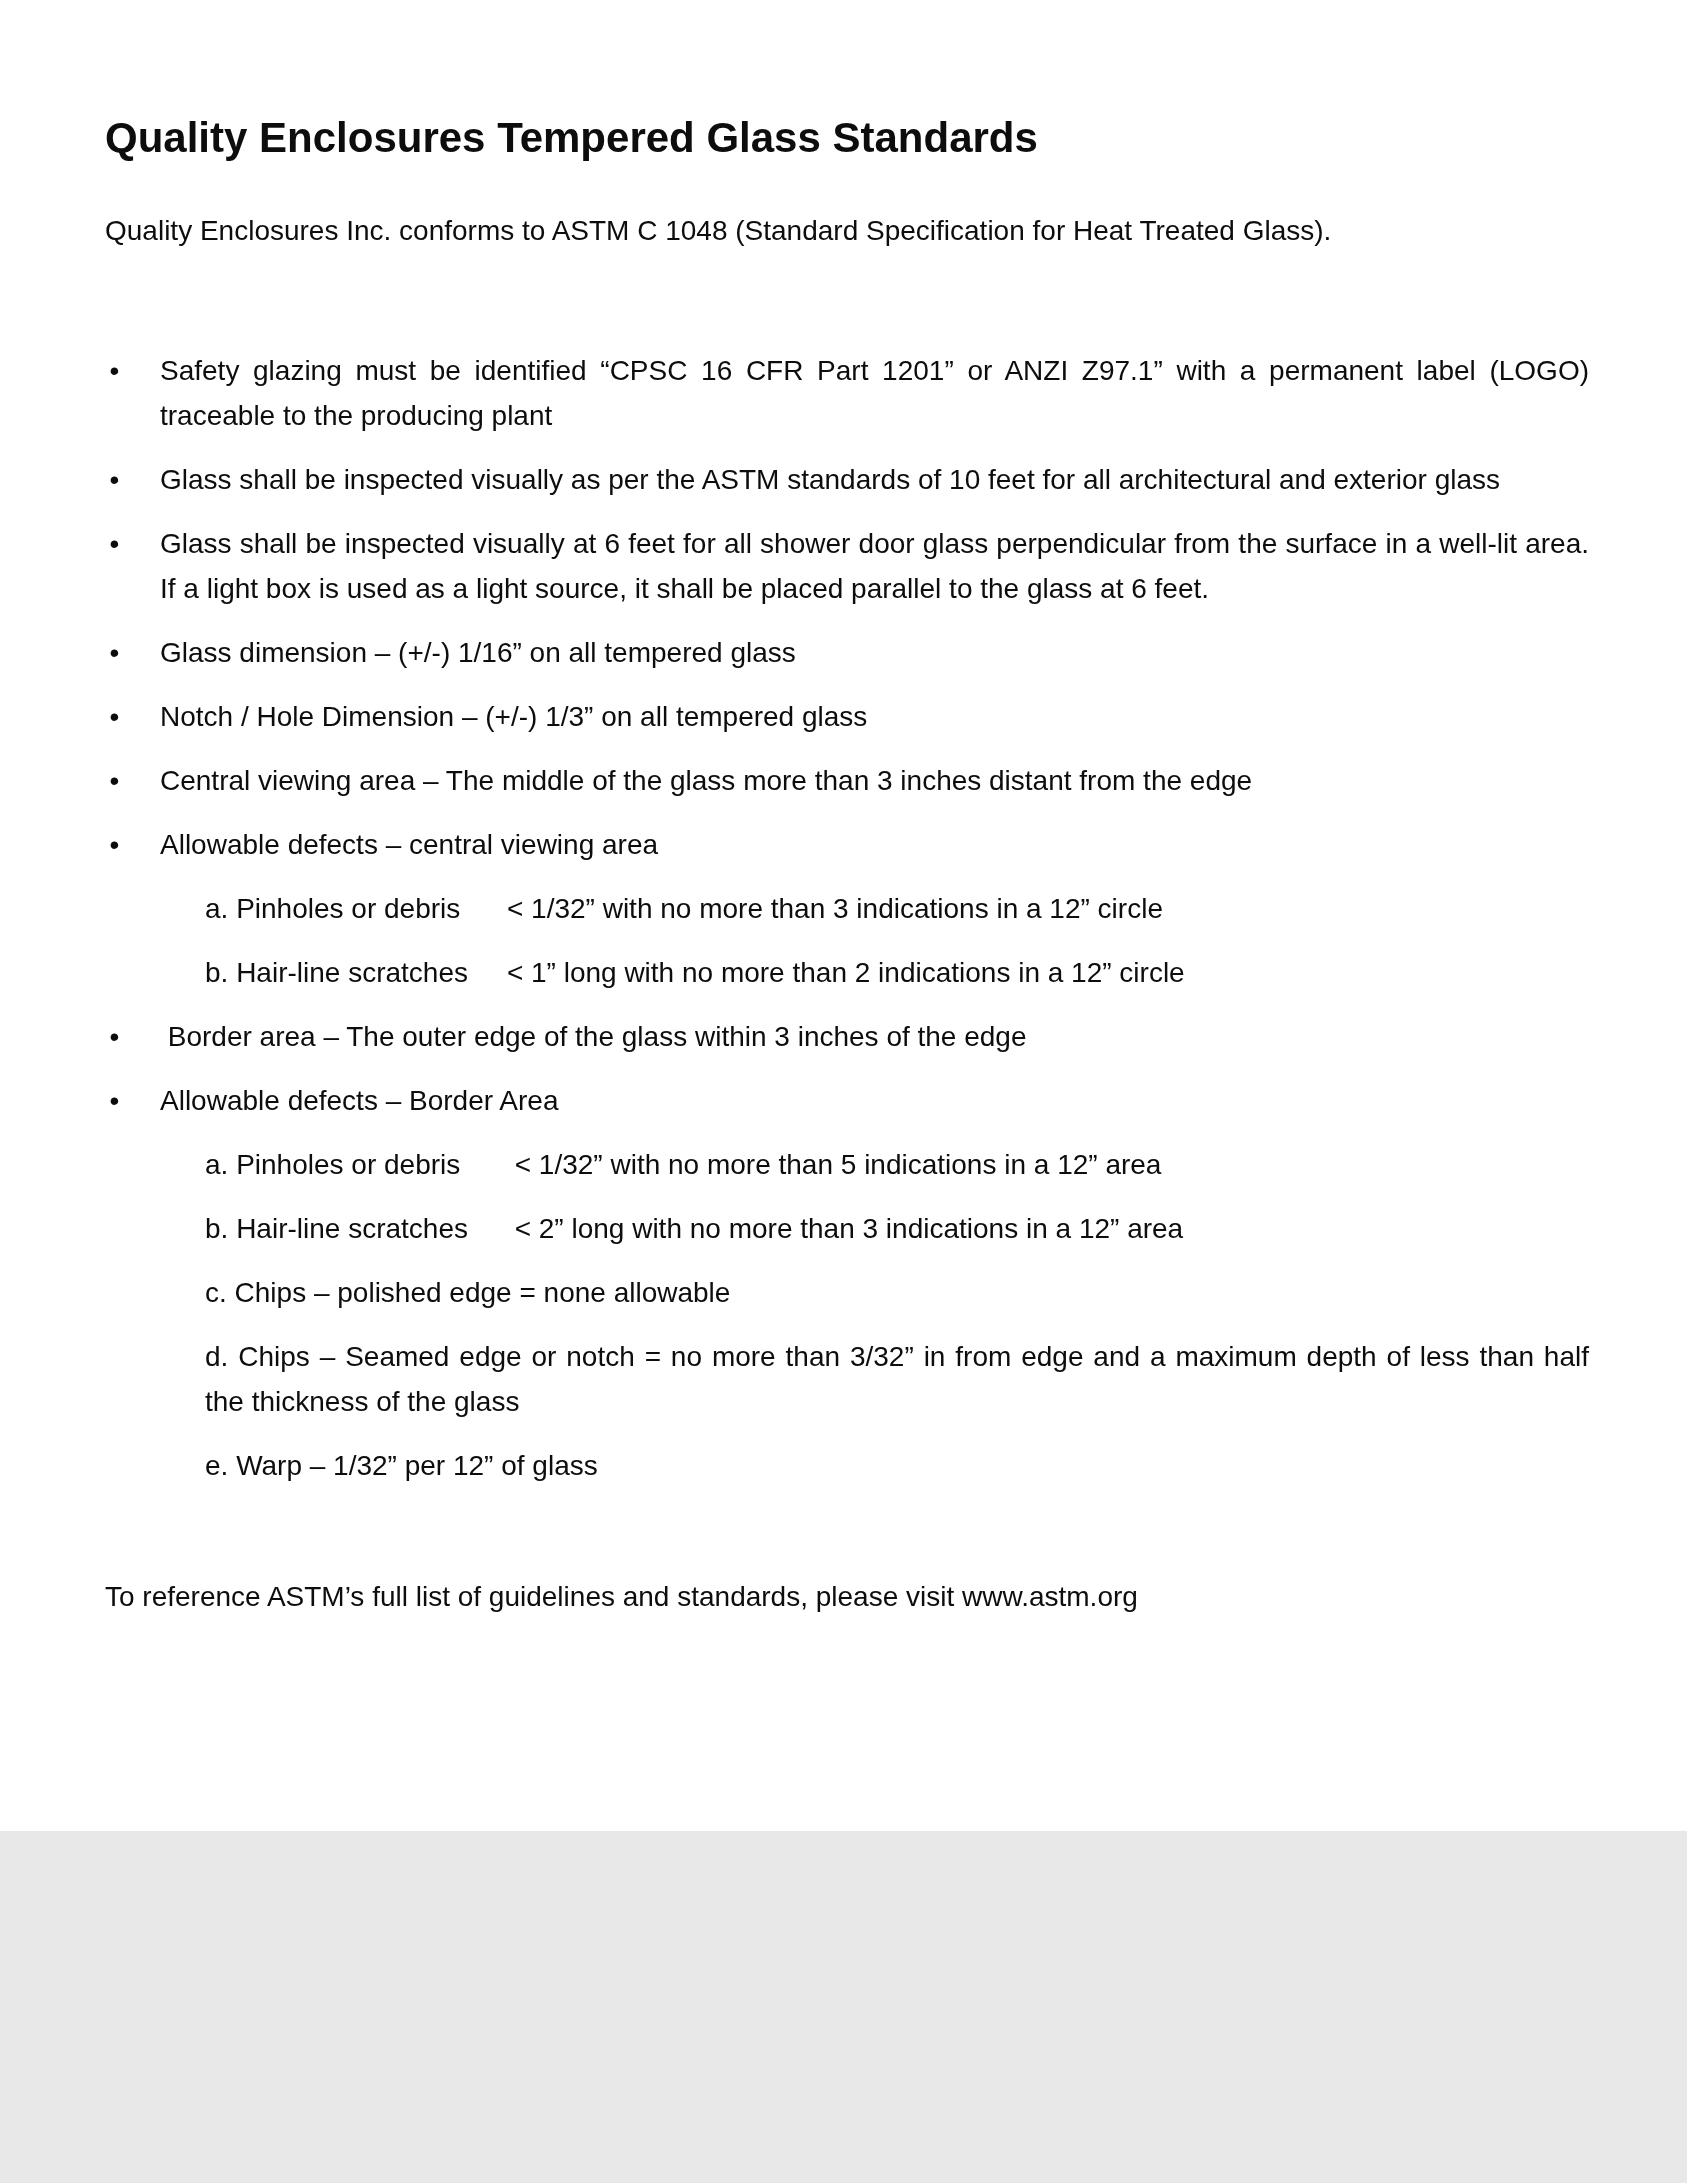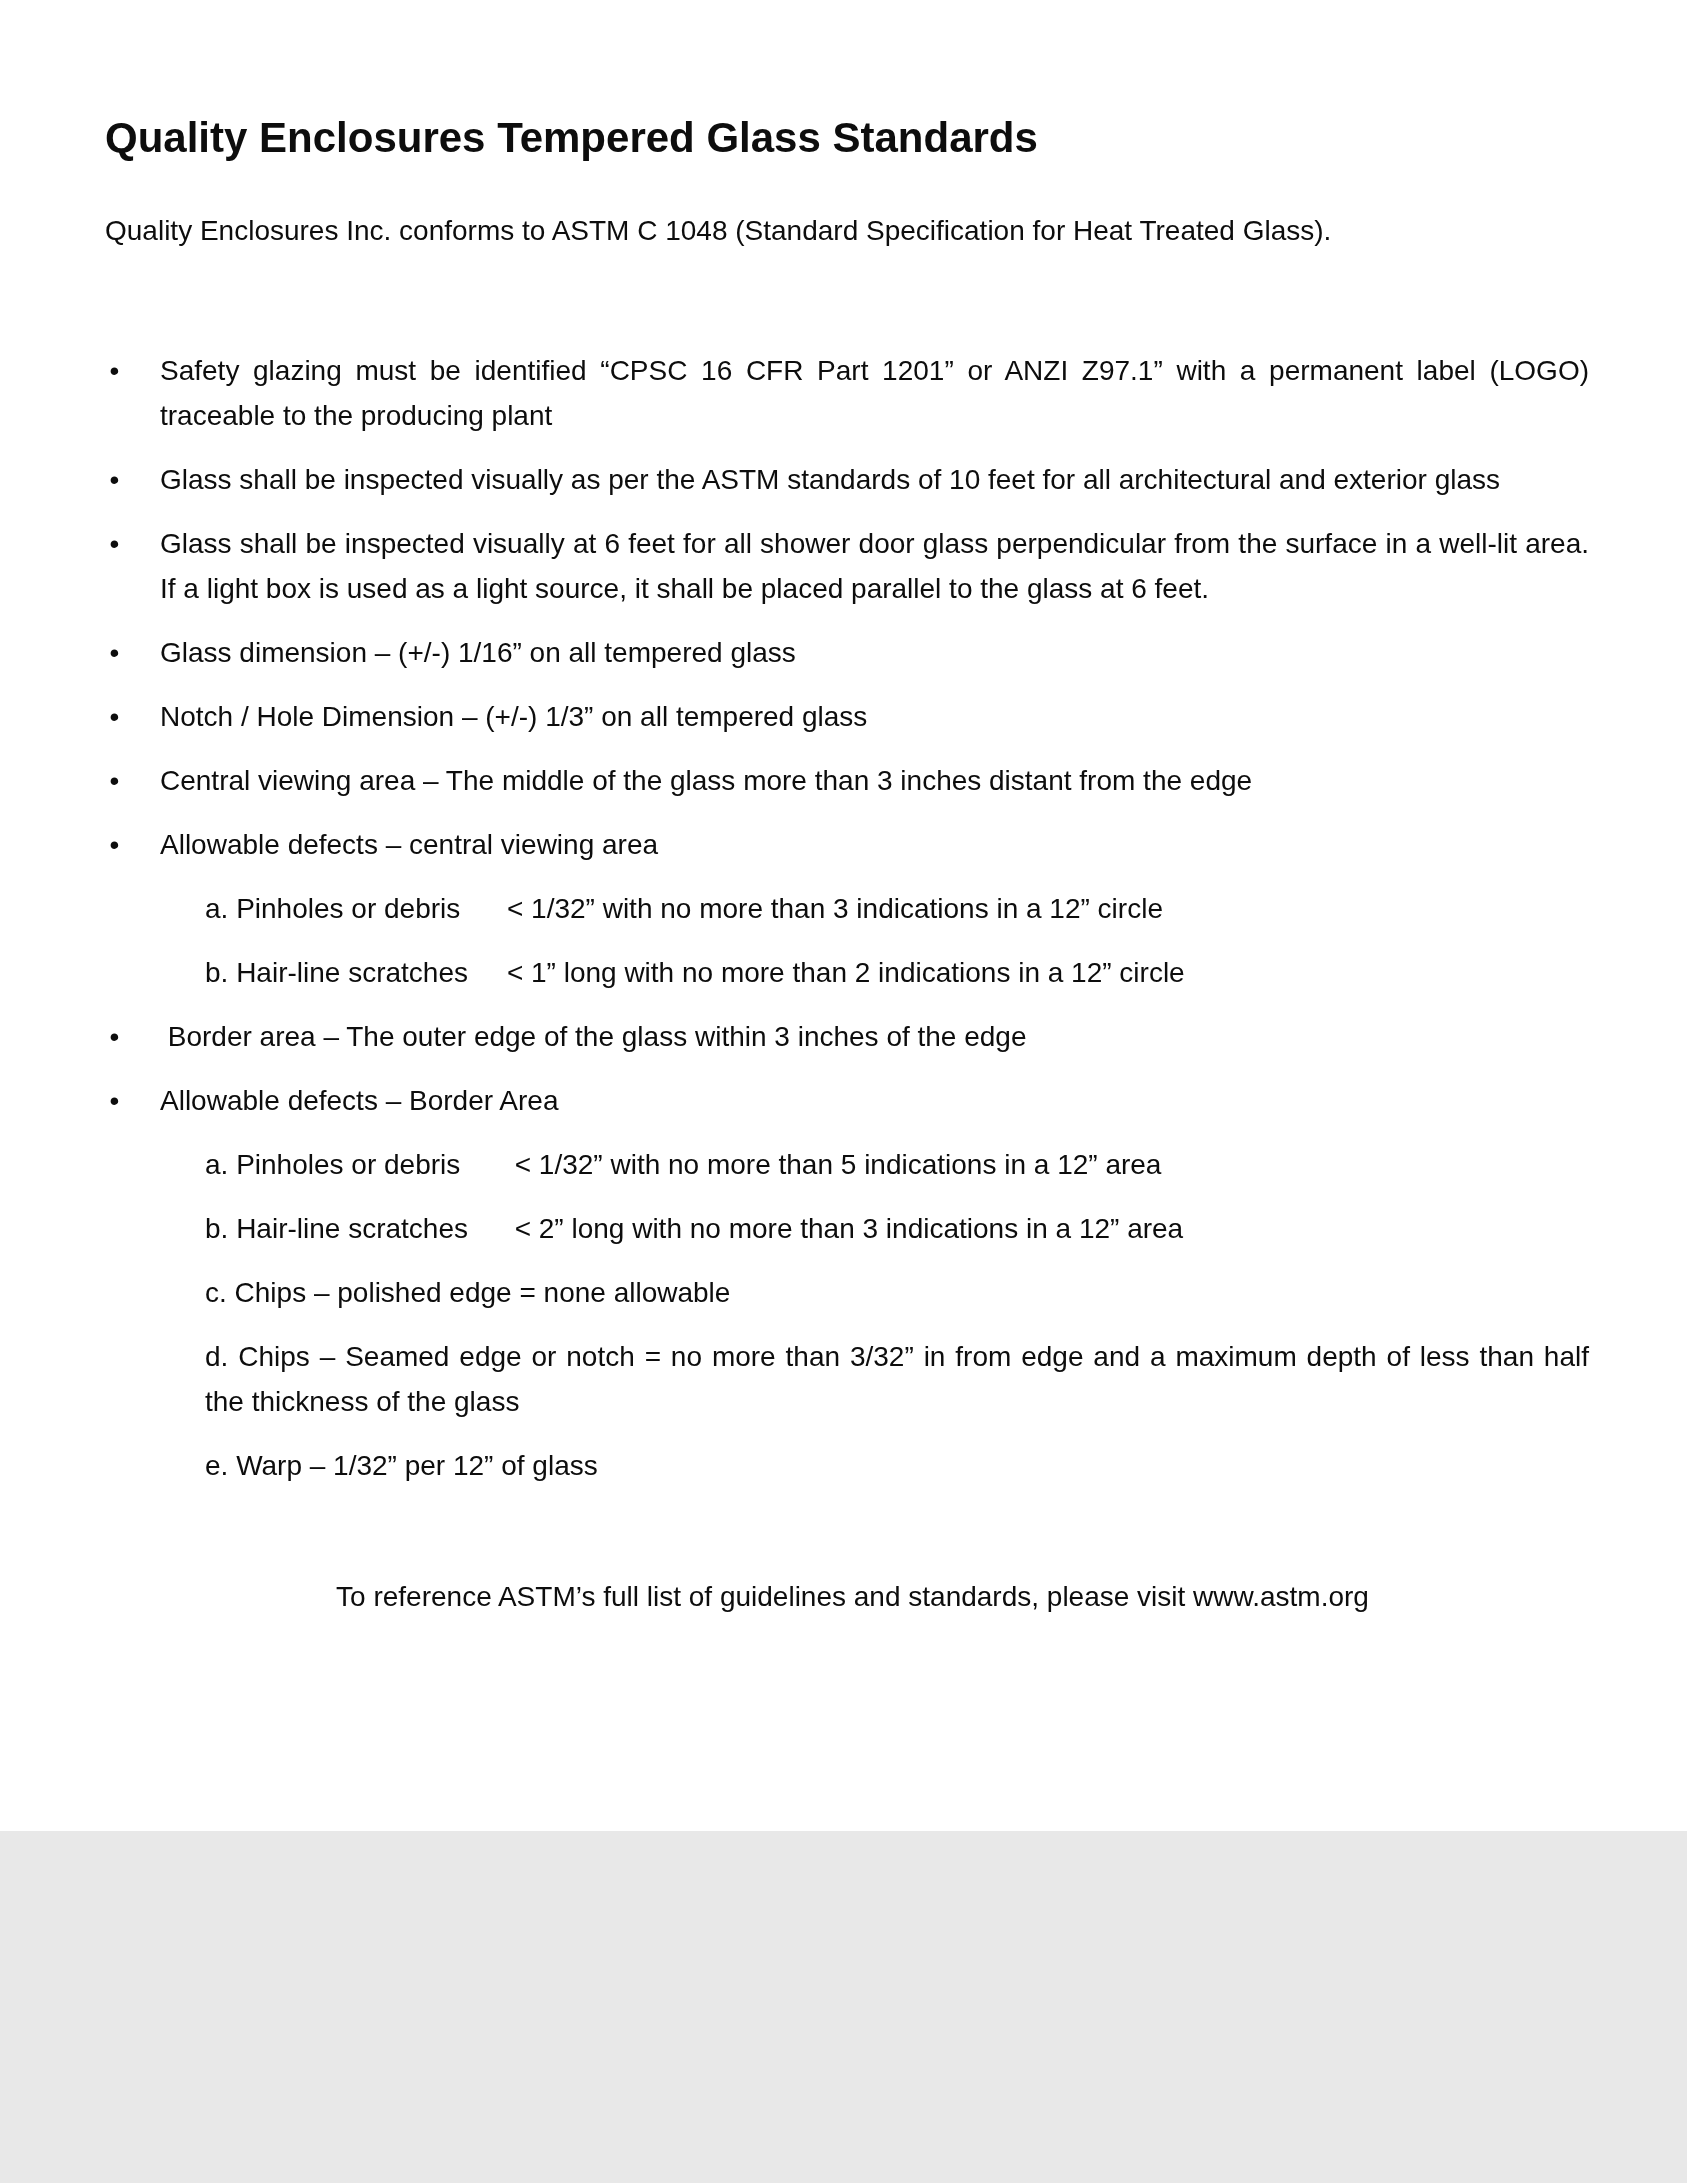--- a/index.html
+++ b/index.html
@@ -60,21 +60,20 @@
   }
   ul.standards li.sub {
     padding-left: 100px;
   }
   .li-text { white-space: pre-wrap; }
   .footer-note {
     margin: 86px 0 0 0;
     font-size: 28px;
     line-height: 45px;
     white-space: pre-wrap;
-    text-align: center;
   }
   
   .logo {
     position: absolute;
     left: 607px;
     top: 1932px;
     width: 514px;
     height: 239px;
   }
   .splash {

